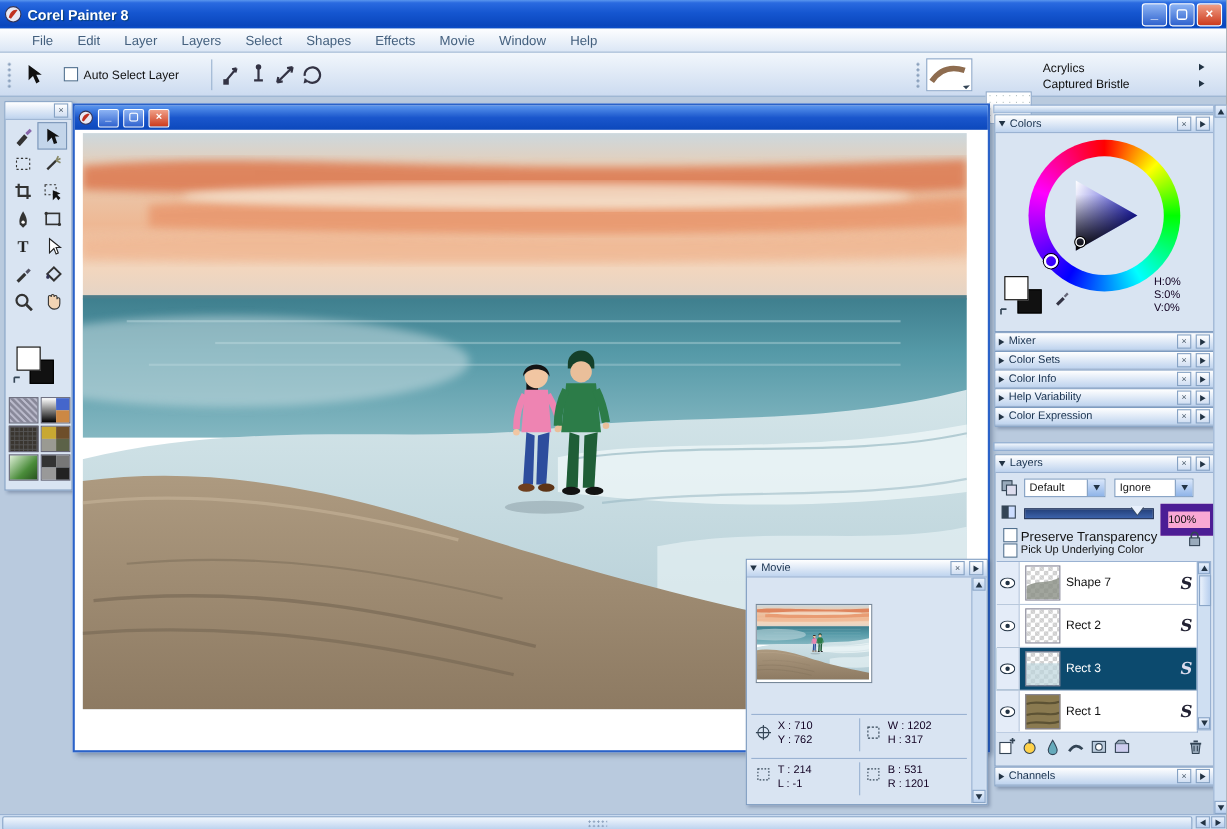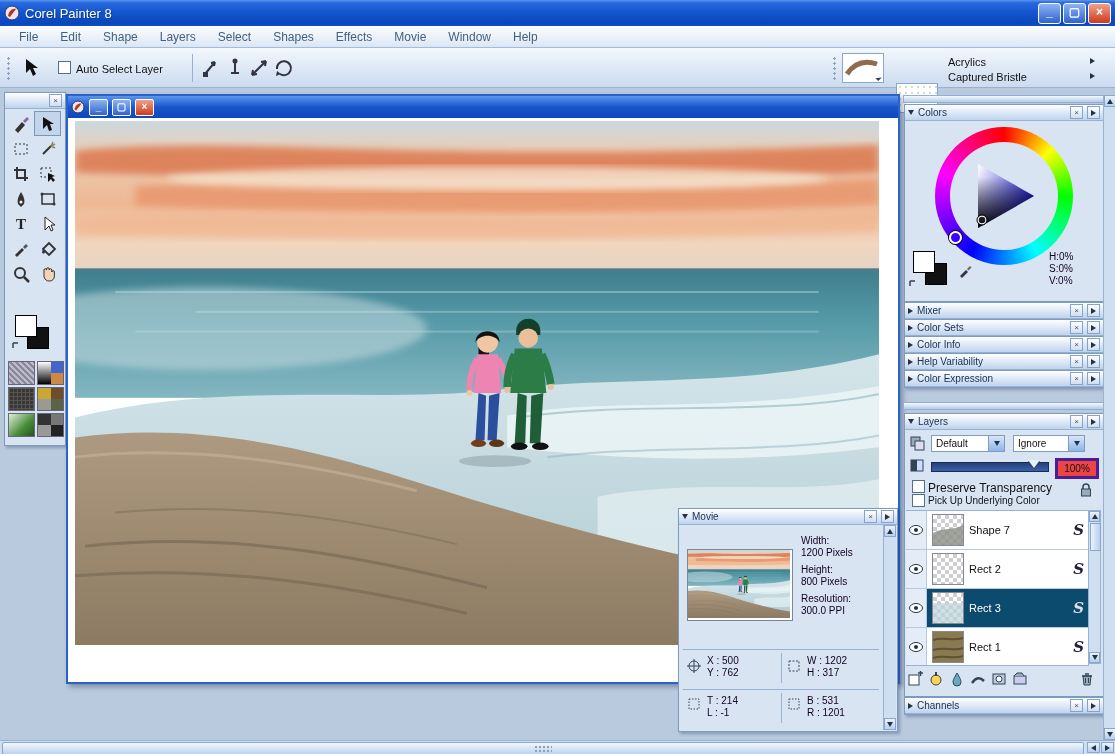--- a/index.html
+++ b/index.html
@@ -1,24 +1,24 @@
 <!DOCTYPE html>
 <html><head>
 <meta charset="utf-8">
 <style>
   html,body{margin:0;padding:0}
   body{font-family:"Liberation Sans",sans-serif;background:#444}
   #app{position:relative;width:1115px;height:754px;background:#b9cade;overflow:hidden;font-size:11px;color:#111}
   .abs{position:absolute}
   
   #titlebar{left:0;top:0;width:1115px;height:26px;background:linear-gradient(180deg,#5a96ee 0%,#2a6ae0 10%,#1556d0 45%,#0a46bc 90%,#0c50cc 100%);display:flex;align-items:center;padding:0 4px;box-sizing:border-box}
-  #titlebar .ttl{color:#fff;font-weight:normal;font-size:13px;text-shadow:1px 1px 1px #0338;margin-left:5px;flex:1}
+  #titlebar .ttl{color:#fff;font-weight:bold;font-size:13px;text-shadow:1px 1px 1px #0338;margin-left:5px;flex:1}
   .wbtn{width:21px;height:19px;margin-left:2px;border:1px solid #fff;border-radius:3px;background:linear-gradient(#8db4f4,#2f62ce);color:#fff;font:bold 12px/17px "Liberation Sans",sans-serif;text-align:center}
   .wbtn.close{background:linear-gradient(#f0a088,#cc3a1c)}
-  #menubar{left:0;top:26px;width:1115px;height:22px;background:linear-gradient(#fdfeff,#dbe6f5);border-bottom:1px solid #a6bcd6;display:flex;align-items:center;padding-left:8px;box-sizing:border-box}
+  #menubar{left:0;top:26px;width:1115px;height:22px;background:linear-gradient(#fdfeff,#dbe6f5);border-bottom:1px solid #a6bcd6;display:flex;align-items:center;padding-left:18px;box-sizing:border-box}
   .mitem{padding:3px 11px;color:#44607e;font-size:12px}
   #toolbar{left:0;top:48px;width:1115px;height:40px;background:linear-gradient(#f2f7fc,#ccdbf0);border-bottom:1px solid #9ab2d0;box-sizing:border-box}
   .grip{width:5px;height:24px;background-image:radial-gradient(#8aa0bc 35%,transparent 40%);background-size:5px 5px}
   .vdiv{width:1px;height:28px;background:#9ab2d0;margin:0 6px}
   .cb{width:11px;height:11px;border:1px solid #50708f;background:#fff;display:inline-block}
   .selbox{width:40px;height:28px;background:#fff;border:1px solid #8aa6c8;position:relative}
   .selbox .corner{position:absolute;right:1px;bottom:1px;width:0;height:0;border:4px solid transparent;border-bottom:5px solid #345;border-right:0;transform:rotate(45deg)}
   
   .palette{position:absolute;border:1px solid #7e9cc0;background:#d9e4f2;box-shadow:2px 2px 3px rgba(20,40,80,.3)}
   .phead{height:15px;background:linear-gradient(#ffffff,#bed3ee);border-bottom:1px solid #9ab2d2;display:flex;align-items:center;padding:0 3px;gap:4px;font-size:10px;color:#16304e}
@@ -158,21 +158,21 @@
       </svg>
     <span class="ttl">Corel Painter 8</span>
     <div class="wbtn">_</div>
     <div class="wbtn">▢</div>
     <div class="wbtn close">×</div>
   </div>
 
   <div id="menubar" class="abs">
     <span class="mitem">File</span>
     <span class="mitem">Edit</span>
-    <span class="mitem">Shape</span>
+    <span class="mitem">Layer</span>
     <span class="mitem">Layers</span>
     <span class="mitem">Select</span>
     <span class="mitem">Shapes</span>
     <span class="mitem">Effects</span>
     <span class="mitem">Movie</span>
     <span class="mitem">Window</span>
     <span class="mitem">Help</span>
   </div>
 
   <div id="toolbar" class="abs">
@@ -355,37 +355,27 @@
       <div class="pbtn">×</div>
       <div class="pbtn">
           <div class="t-r"></div>
         </div>
     </div>
     <div class="abs" style="left:8px;top:40px;width:104px;height:70px;border:1px solid #789;background:#fff">
       <svg width="102" height="68">
           <use href="#scene" width="102" height="68"></use>
         </svg>
     </div>
-    <div class="abs inf" style="left:122px;top:26px;line-height:12px">
-      <div>Width:</div>
-      <div>1200 Pixels</div>
-      <div style="height:5px"></div>
-      <div>Height:</div>
-      <div>800 Pixels</div>
-      <div style="height:5px"></div>
-      <div>Resolution:</div>
-      <div>300.0 PPI</div>
-    </div>
     <div class="abs" style="left:4px;top:140px;width:196px;height:1px;background:#9ab2d2"></div>
     <svg class="abs" style="left:8px;top:150px" width="14" height="14">
         <circle cx="7" cy="7" r="5" fill="none" stroke="#345"></circle>
         <path d="M7,0 V14 M0,7 H14" stroke="#345"></path>
       </svg>
     <div class="abs inf" style="left:28px;top:146px;line-height:12px">
-      <div>X : 500</div>
+      <div>X : 710</div>
       <div>Y : 762</div>
     </div>
     <div class="abs" style="left:102px;top:144px;width:1px;height:30px;background:#9ab2d2"></div>
     <svg class="abs" style="left:108px;top:150px" width="14" height="14">
         <rect x="2" y="2" width="10" height="10" fill="none" stroke="#345" stroke-dasharray="2 1.5"></rect>
       </svg>
     <div class="abs inf" style="left:128px;top:146px;line-height:12px">
       <div>W : 1202</div>
       <div>H : 317</div>
     </div>
@@ -532,21 +522,21 @@
           <div class="t-d"></div>
         </div>
     </div>
     <svg class="abs" style="left:5px;top:44px" width="15" height="15">
         <rect x="1" y="2" width="12" height="11" fill="#cdf" stroke="#345"></rect>
         <rect x="1" y="2" width="6" height="11" fill="#345"></rect>
       </svg>
     <div class="abs" style="left:26px;top:48px;width:116px;height:8px;background:linear-gradient(#24407a,#3c62aa);border:1px solid #1a2c54">
       <div class="abs" style="left:96px;top:-3px;width:0;height:0;border:6px solid transparent;border-top:8px solid #e8f0fc;filter:drop-shadow(0 1px 0 #345)"></div>
     </div>
-    <div class="abs" style="left:150px;top:44px;width:38px;height:15px;border:3px solid #4c1d95;background:#ef4444;font-size:10px;text-align:center;line-height:15px">100%</div>
+    <div class="abs" style="left:150px;top:44px;width:38px;height:15px;border:7px solid #4c1d95;background:#f9a8d4;font-size:10px;line-height:15px">100%</div>
     <div class="abs" style="left:7px;top:66px"><span class="cb"></span></div>
     <span class="abs" style="left:23px;top:67px;font-size:12px">Preserve Transparency</span>
     <div class="abs" style="left:7px;top:80px"><span class="cb"></span></div>
     <span class="abs" style="left:23px;top:81px;font-size:10px">Pick Up Underlying Color</span>
     <svg class="abs" style="left:174px;top:68px" width="14" height="16">
         <path d="M4,7 V5 a3,3 0 0 1 6,0 v2" fill="none" stroke="#345" stroke-width="1.5"></path>
         <rect x="2.5" y="7" width="9" height="7" fill="#9ab" stroke="#345"></rect>
       </svg>
 
     <div class="abs" style="left:1px;top:96px;width:182px;height:154px;border:1px solid #9ab2d2;border-left:none;background:#fff;overflow:hidden">

